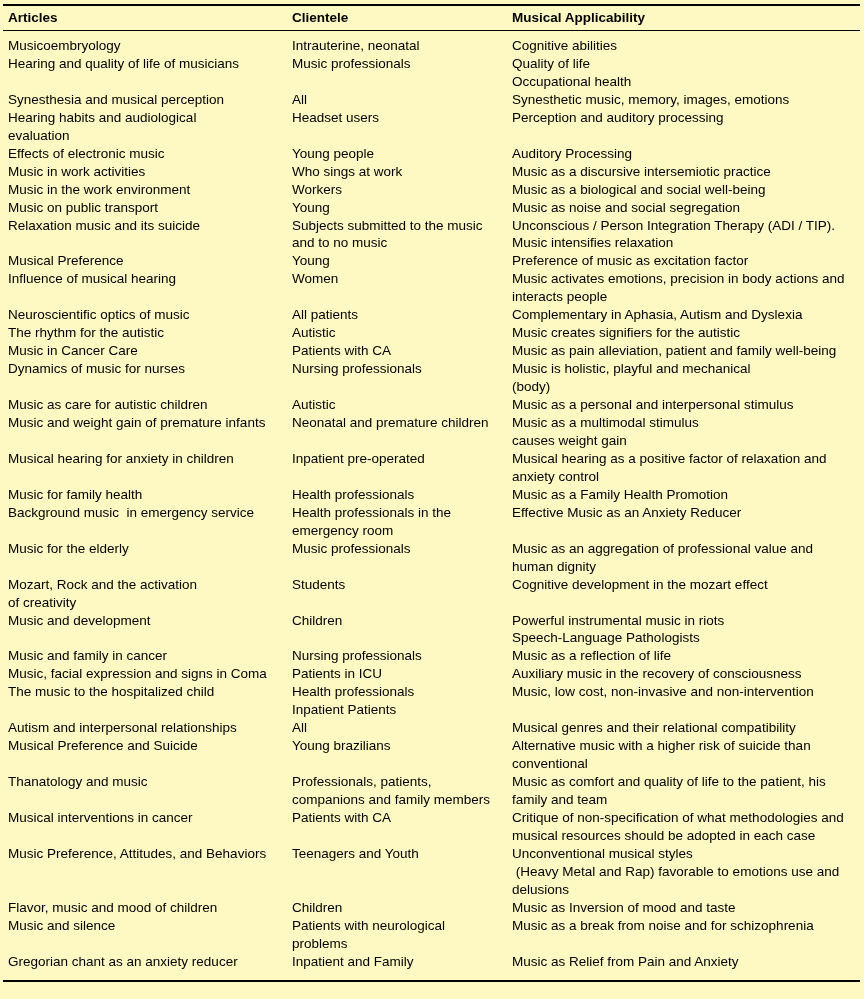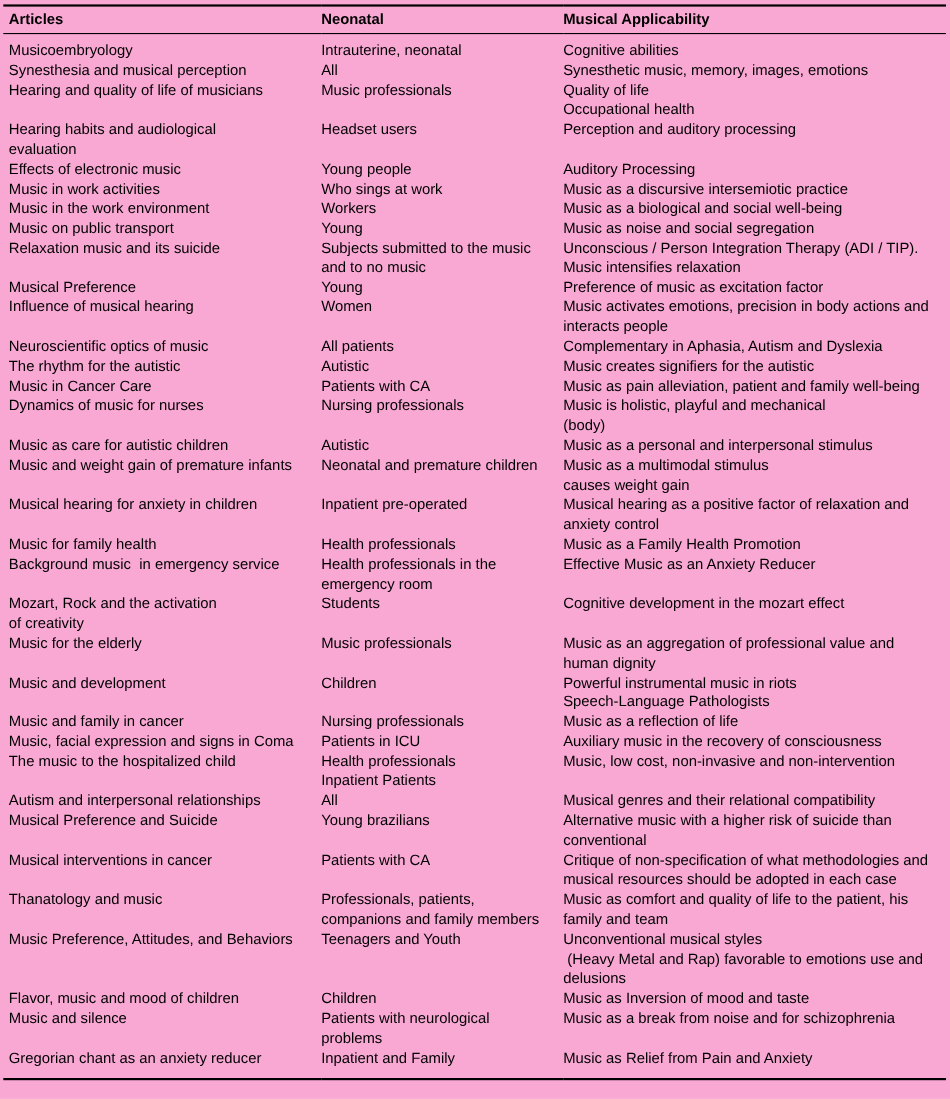--- a/index.html
+++ b/index.html
@@ -1,19 +1,19 @@
 <!DOCTYPE html>
 <html><head>
 <meta charset="utf-8">
 <style>
   html, body { margin: 0; padding: 0; background: #ffffff; }
   .page {
     width: 864px;
     height: 999px;
-    background: #f9a8d4;
+    background: #fef9c3;
     position: relative;
     overflow: hidden;
     font-family: "Liberation Sans", sans-serif;
     color: #000000;
   }
   table.review-table {
     border-collapse: collapse;
     table-layout: fixed;
     width: 857px;
     margin: 4px 0 0 3px;
@@ -49,42 +49,42 @@
 <div class="page">
   <table class="review-table">
     <colgroup>
       <col class="c1">
       <col class="c2">
       <col class="c3">
     </colgroup>
     <thead>
       <tr>
         <th>Articles</th>
-        <th>Neonatal</th>
+        <th>Clientele</th>
         <th>Musical Applicability</th>
       </tr>
     </thead>
     <tbody>
   <tr>
     <td>Musicoembryology</td>
     <td>Intrauterine, neonatal</td>
     <td>Cognitive abilities</td>
   </tr>
 
   <tr>
-    <td>Synesthesia and musical perception</td>
-    <td>All</td>
-    <td>Synesthetic music, memory, images, emotions</td>
-  </tr>
-
-  <tr>
     <td>Hearing and quality of life of musicians</td>
     <td>Music professionals</td>
     <td>Quality of life
 Occupational health</td>
+  </tr>
+
+  <tr>
+    <td>Synesthesia and musical perception</td>
+    <td>All</td>
+    <td>Synesthetic music, memory, images, emotions</td>
   </tr>
 
   <tr>
     <td>Hearing habits and audiological
 evaluation</td>
     <td>Headset users</td>
     <td>Perception and auditory processing</td>
   </tr>
 
   <tr>
@@ -185,34 +185,34 @@
   </tr>
 
   <tr>
     <td>Background music  in emergency service</td>
     <td>Health professionals in the
 emergency room</td>
     <td>Effective Music as an Anxiety Reducer</td>
   </tr>
 
   <tr>
+    <td>Music for the elderly</td>
+    <td>Music professionals</td>
+    <td>Music as an aggregation of professional value and
+human dignity</td>
+  </tr>
+
+  <tr>
     <td>Mozart, Rock and the activation
 of creativity</td>
     <td>Students</td>
     <td>Cognitive development in the mozart effect</td>
   </tr>
 
   <tr>
-    <td>Music for the elderly</td>
-    <td>Music professionals</td>
-    <td>Music as an aggregation of professional value and
-human dignity</td>
-  </tr>
-
-  <tr>
     <td>Music and development</td>
     <td>Children</td>
     <td>Powerful instrumental music in riots
 Speech-Language Pathologists</td>
   </tr>
 
   <tr>
     <td>Music and family in cancer</td>
     <td>Nursing professionals</td>
     <td>Music as a reflection of life</td>
@@ -235,38 +235,38 @@
     <td>Autism and interpersonal relationships</td>
     <td>All</td>
     <td>Musical genres and their relational compatibility</td>
   </tr>
 
   <tr>
     <td>Musical Preference and Suicide</td>
     <td>Young brazilians</td>
     <td>Alternative music with a higher risk of suicide than
 conventional</td>
-  </tr>
-
-  <tr>
-    <td>Musical interventions in cancer</td>
-    <td>Patients with CA</td>
-    <td>Critique of non-specification of what methodologies and
-musical resources should be adopted in each case</td>
   </tr>
 
   <tr>
     <td>Thanatology and music</td>
     <td>Professionals, patients,
 companions and family members</td>
     <td>Music as comfort and quality of life to the patient, his
 family and team</td>
   </tr>
 
   <tr>
+    <td>Musical interventions in cancer</td>
+    <td>Patients with CA</td>
+    <td>Critique of non-specification of what methodologies and
+musical resources should be adopted in each case</td>
+  </tr>
+
+  <tr>
     <td>Music Preference, Attitudes, and Behaviors</td>
     <td>Teenagers and Youth</td>
     <td>Unconventional musical styles
  (Heavy Metal and Rap) favorable to emotions use and
 delusions</td>
   </tr>
 
   <tr>
     <td>Flavor, music and mood of children</td>
     <td>Children</td>

